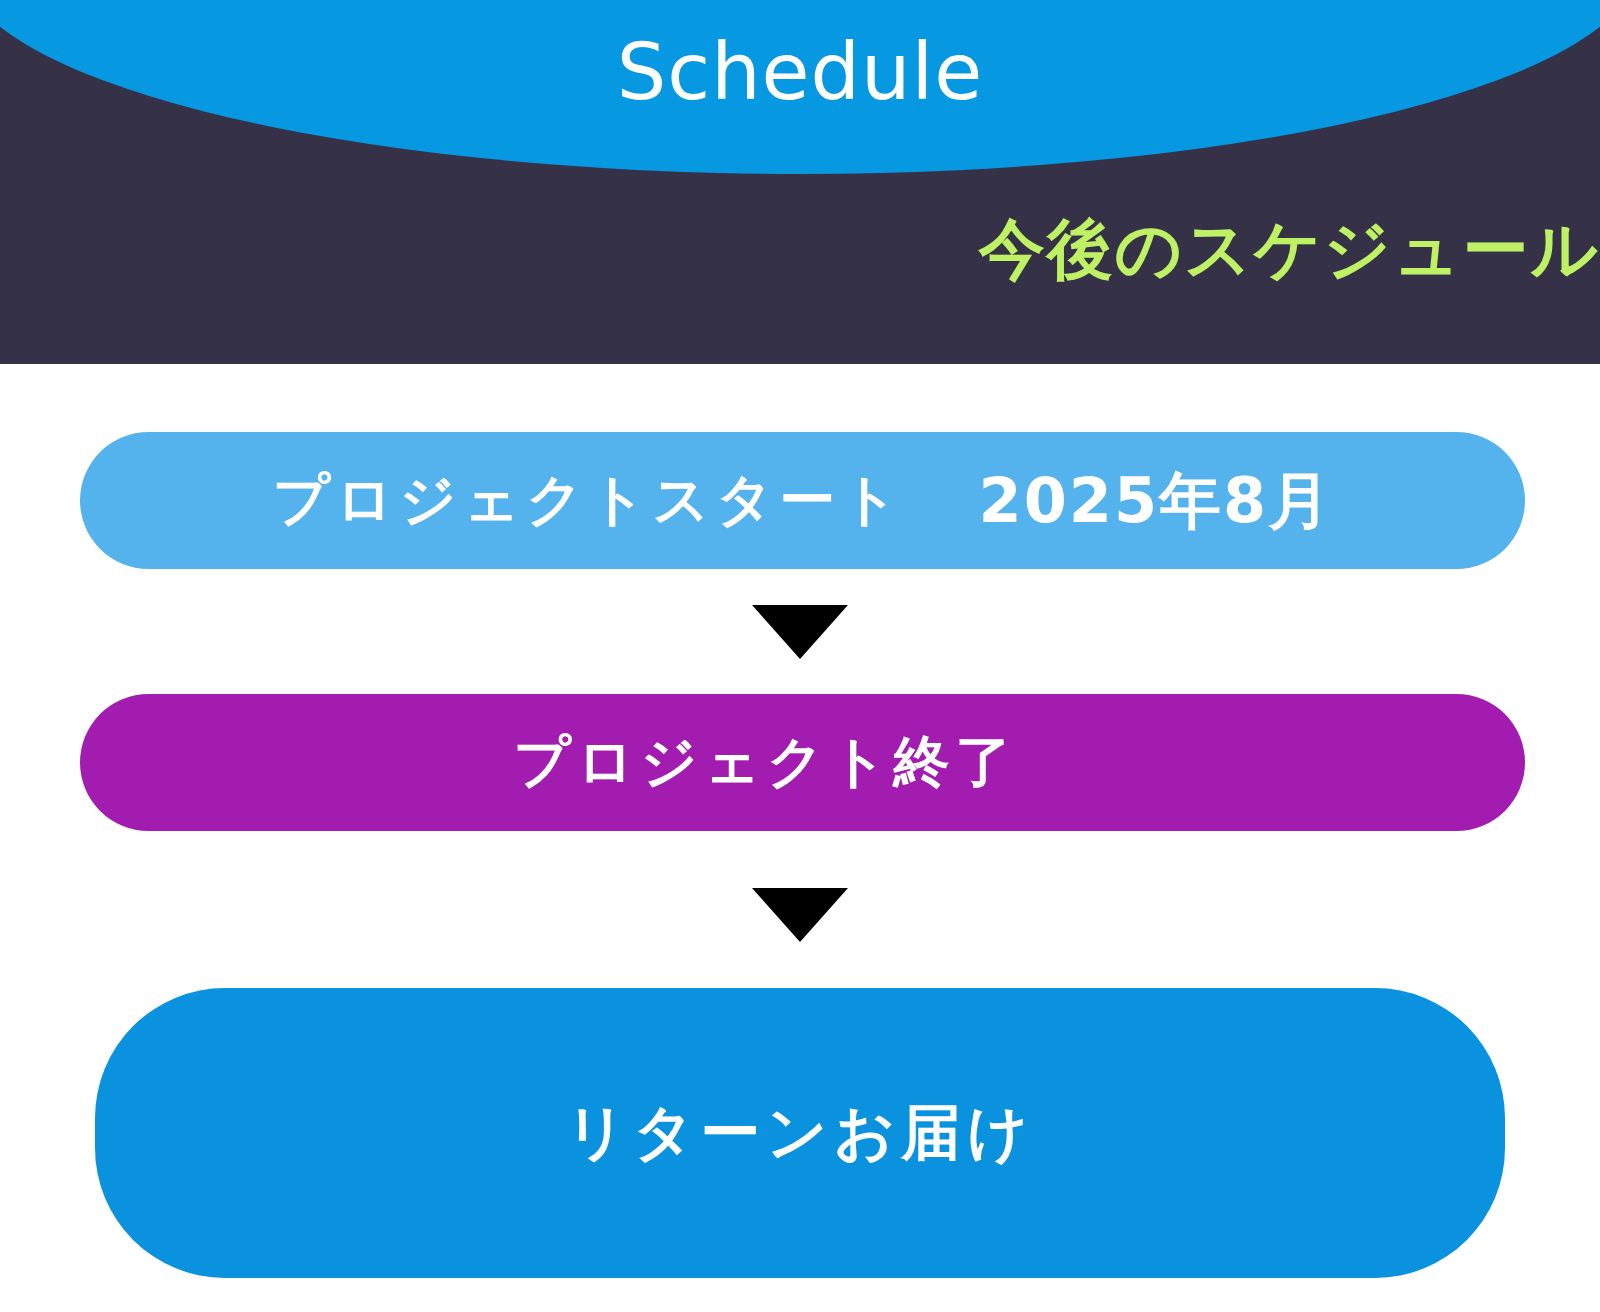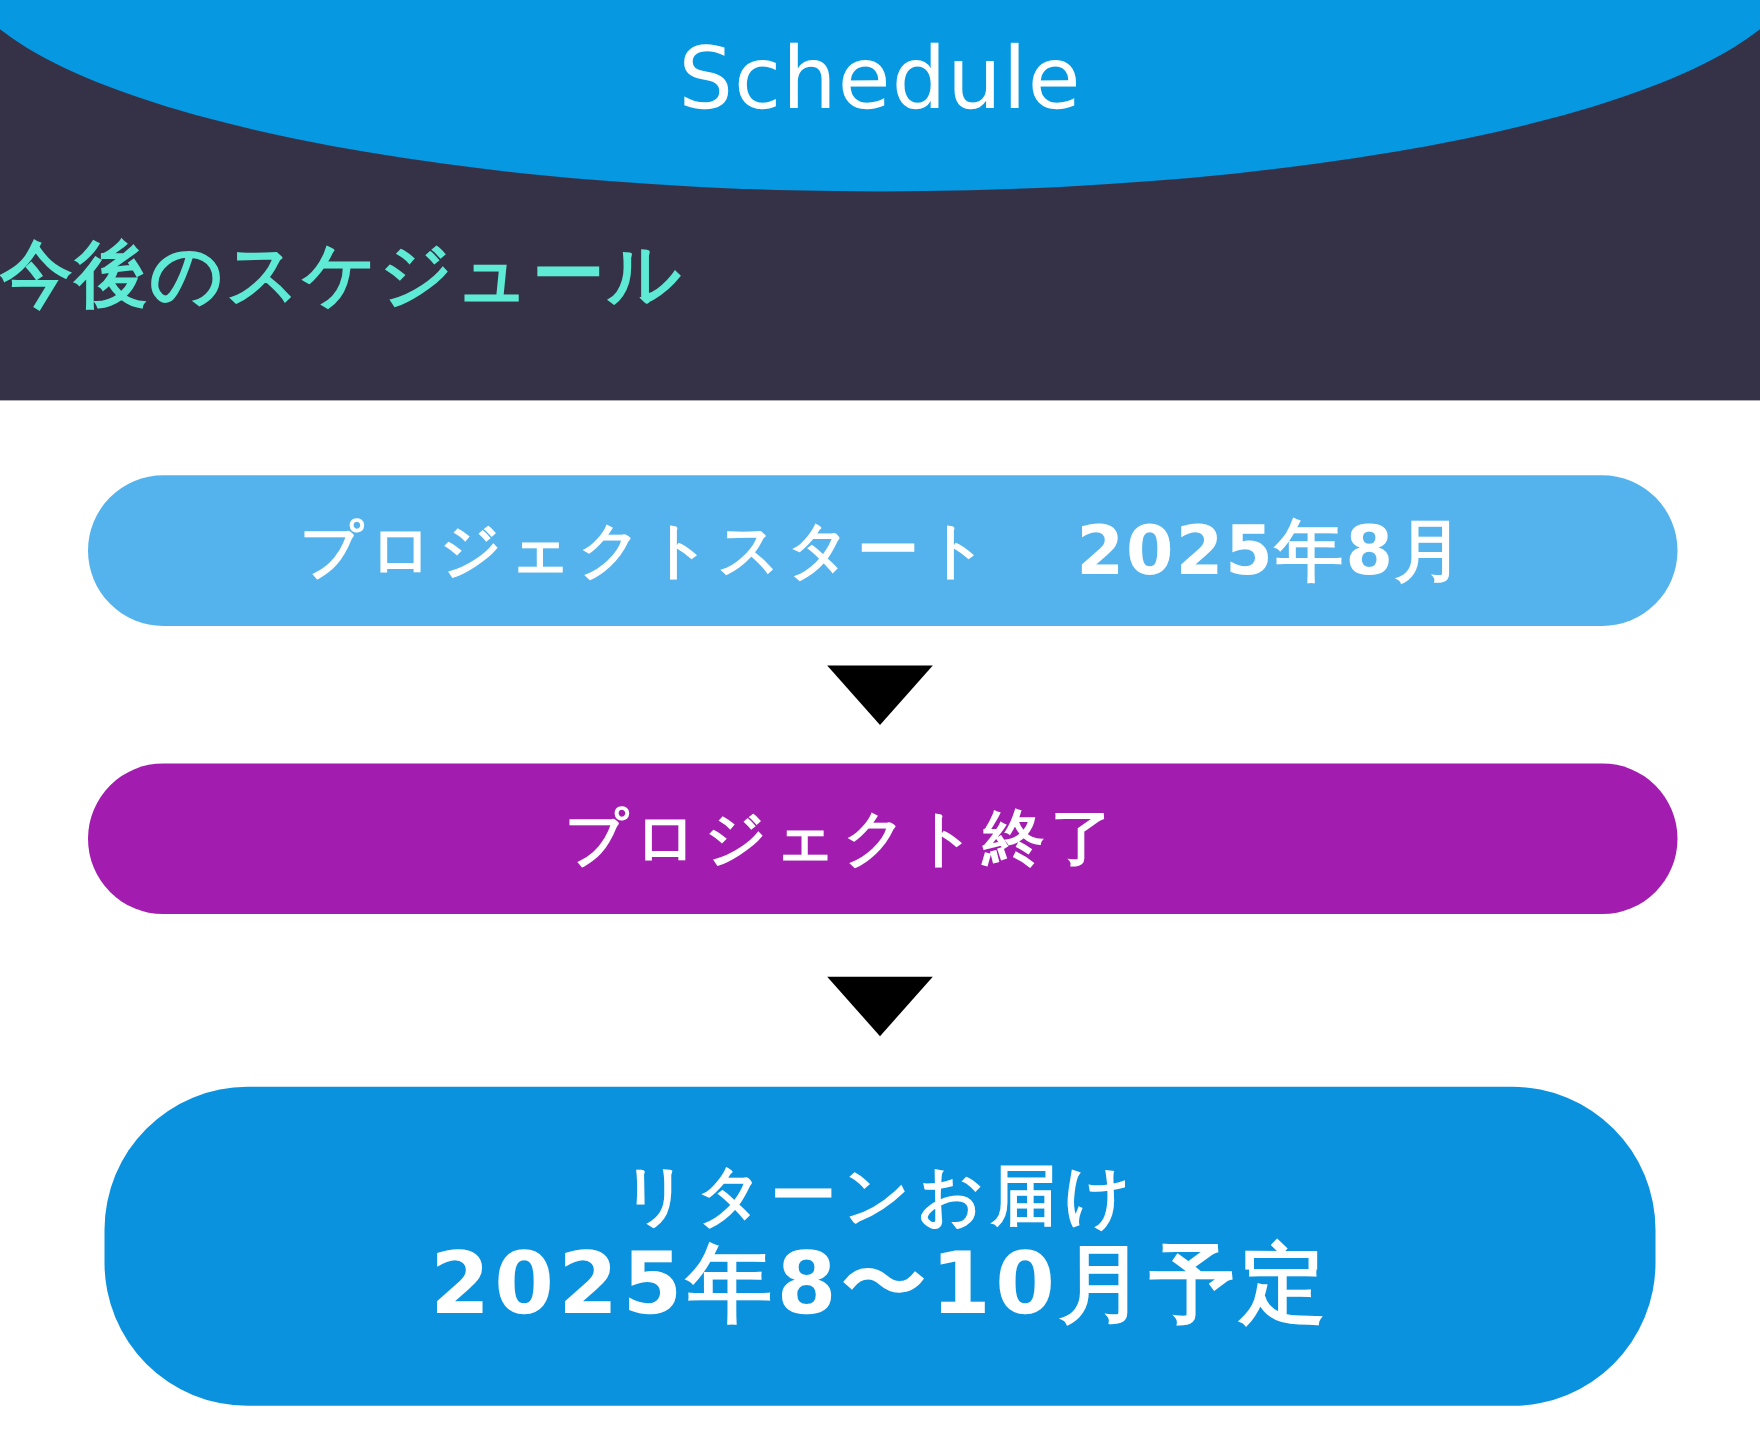--- a/index.html
+++ b/index.html
@@ -52,22 +52,22 @@
     font-weight: 400;
     letter-spacing: 1px;
     line-height: 1.1;
     z-index: 3;
   }
   .header-subtitle {
     position: absolute;
     left: 0;
     top: 212px;
     width: 1600px;
-    text-align: left;
-    color: #5eead4;
+    text-align: right;
+    color: #bef264;
     font-size: 66px;
     font-weight: 700;
     letter-spacing: 2px;
     line-height: 1.15;
     z-index: 3;
   }
 
   
   .timeline {
     position: absolute;
@@ -194,17 +194,16 @@
       <div class="pill-row">
         <span class="pill-label">プロジェクト終了</span>
         <span class="pill-gap"></span>
       </div>
     </div>
 
     <div class="arrow arrow-2"></div>
 
     <div class="pill pill-3">
       <div class="pill-3-line1">リターンお届け</div>
-      <div class="pill-3-line2">2025年8〜10月予定</div>
     </div>
 
   </div>
 </div>
 
 </body></html>

